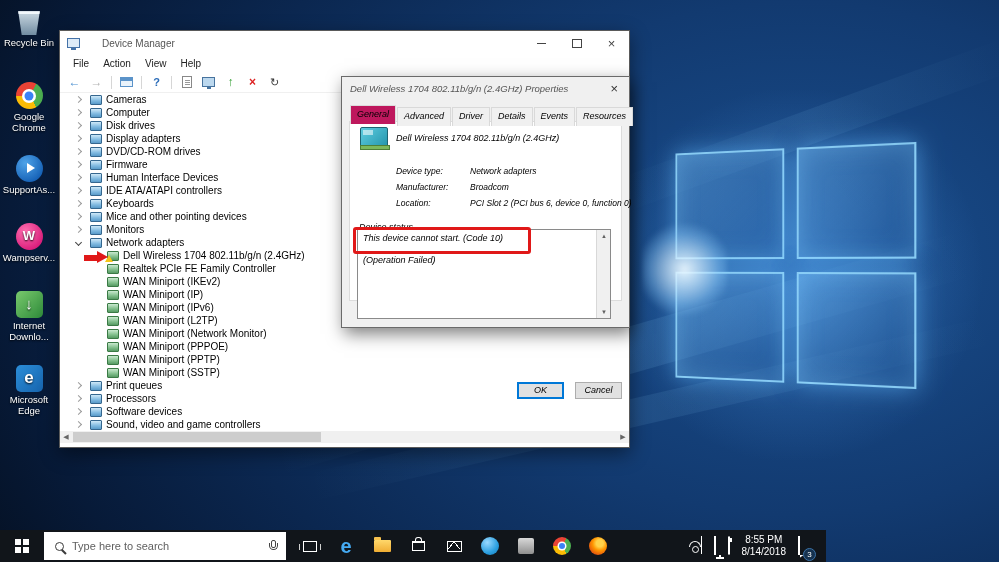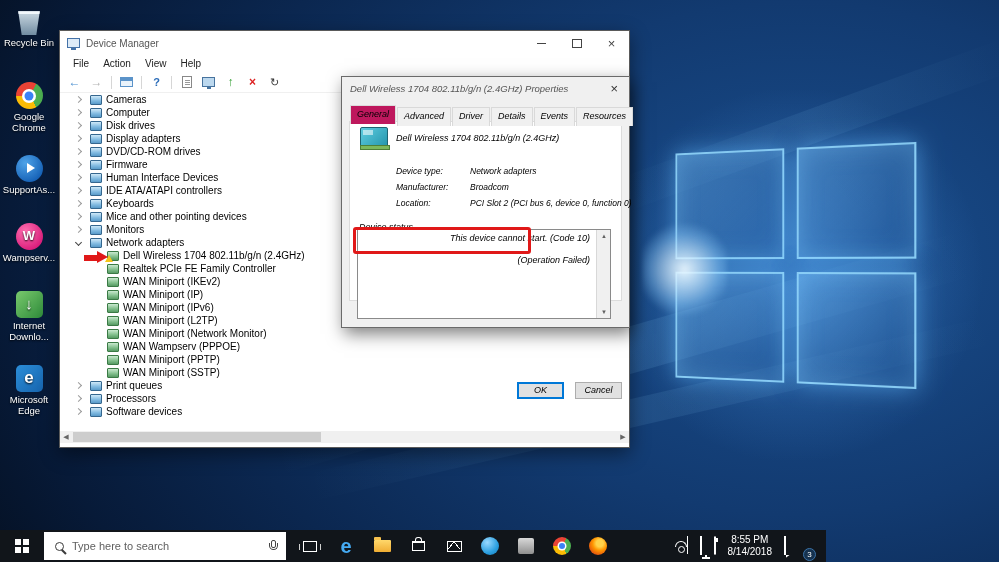--- a/index.html
+++ b/index.html
@@ -46,21 +46,21 @@
   .ic-idm { border-radius:5px; background:linear-gradient(135deg,#79c96d,#2e8b3a); }
   .ic-idm::after { content:"\2193"; position:absolute; inset:0; display:grid; place-items:center;
     color:#fff; font-weight:700; font-size:15px; }
   .ic-edge { border-radius:5px; background:linear-gradient(135deg,#2b8dd8,#1765ae); }
   .ic-edge::after { content:"e"; position:absolute; inset:0; display:grid; place-items:center;
     color:#fff; font-weight:700; font-size:17px; }
 
   
   #dm-window { position:absolute; left:59px; top:30px; width:571px; height:418px; background:#fff;
     border:1px solid #5a5a5a; box-shadow:0 6px 18px rgba(0,0,0,.45); z-index:20; font-size:10px; color:#000; }
-  .dm-titlebar { height:24px; display:flex; align-items:center; background:#fff; }
+  .dm-titlebar { height:24px; display:flex; align-items:center; background:#fff;gap:16px; }
   .dm-title-icon { margin-left:7px; width:13px; height:10px; border:1px solid #4472a8; background:#dceaf7; position:relative; flex:none; }
   .dm-title-icon::after { content:""; position:absolute; left:3px; bottom:-3px; width:5px; height:2px; background:#4472a8; }
   .dm-title-text { margin-left:6px; color:#555; font-size:10px; }
   .cap-btns { margin-left:auto; display:flex; height:24px; }
   .cap-btn { width:35px; height:24px; display:grid; place-items:center; color:#444; }
   .glyph-min::before { content:""; display:block; width:9px; height:1px; background:#444; }
   .glyph-max::before { content:""; display:block; width:8px; height:7px; border:1px solid #444; }
   .glyph-close::before { content:"\00d7"; font-size:13px; line-height:1; }
   .dm-menubar { height:17px; display:flex; align-items:center; font-size:10px; padding-left:6px; color:#222; }
   .menu-item { padding:0 7px; }
@@ -117,21 +117,21 @@
     background:linear-gradient(135deg,#5ecde0,#2596ad); border:1px solid #1d6372; border-radius:2px; }
   .dev-ic::before { content:""; position:absolute; left:2px; top:2px; width:10px; height:5px; background:rgba(255,255,255,.55); }
   .dev-ic::after { content:""; position:absolute; left:-1px; bottom:-4px; width:28px; height:3px; background:#7cb85c; border:1px solid #4e7f37; }
   .dev-name { position:absolute; left:54px; top:56px; font-size:9px; }
   .fields { position:absolute; left:54px; top:90px; display:grid; grid-template-columns:74px auto; row-gap:7px;
     font-size:8.5px; line-height:9px; }
   .fvalue { white-space:nowrap; }
   .status-label { position:absolute; left:17px; top:145px; font-size:9px; }
   .status-box { position:absolute; left:15px; top:152px; width:254px; height:90px; background:#fff; border:1px solid #8a8a8a; }
   .status-text { position:absolute; left:0; top:0; right:15px; bottom:0; padding:3px 5px; font-size:9px; line-height:11px; }
-  .sline { min-height:11px; white-space:nowrap;text-align:right; }
+  .sline { min-height:11px; white-space:nowrap; }
   .sb-v { position:absolute; right:0; top:0; bottom:0; width:14px; background:#f0f0f0; border-left:1px solid #d8d8d8; }
   .sb-up, .sb-down { position:absolute; left:0; width:14px; height:12px; display:grid; place-items:center; font-size:6px; color:#606060; }
   .sb-up { top:0; } .sb-down { bottom:0; }
   #red-box { position:absolute; left:11px; top:150px; width:178px; height:27px; border:3px solid #e01818; border-radius:3px; z-index:6; }
   .btn { position:absolute; width:47px; height:17px; background:#e1e1e1; border:1px solid #adadad;
     font-size:9px; text-align:center; line-height:15px; }
   .btn.ok { left:175px; top:305px; border-color:#0078d7; box-shadow:inset 0 0 0 1px #0078d7; }
   .btn.cancel { left:233px; top:305px; }
 
   
@@ -166,21 +166,21 @@
     background:linear-gradient(to bottom right, transparent 45%, #fff 45% 55%, transparent 55%) left/6px 7px no-repeat,
                linear-gradient(to bottom left, transparent 45%, #fff 45% 55%, transparent 55%) right/6px 7px no-repeat; }
   .g-skype { width:18px; height:18px; border-radius:50%; background:radial-gradient(circle at 35% 30%, #9ad9ff, #2b9fe0 60%, #1577b5); }
   .g-app { width:16px; height:16px; border-radius:2px; background:linear-gradient(#d8d8d8,#8f8f8f); }
   .g-chrome { width:18px; height:18px; border-radius:50%; position:relative;
     background:conic-gradient(from -90deg, #ea4335 0 120deg, #4caf50 120deg 240deg, #fbbc05 240deg 360deg); }
   .g-chrome::before { content:""; position:absolute; left:50%; top:50%; transform:translate(-50%,-50%); width:9px; height:9px; border-radius:50%; background:#fff; }
   .g-chrome::after { content:""; position:absolute; left:50%; top:50%; transform:translate(-50%,-50%); width:6px; height:6px; border-radius:50%; background:#3b82f6; }
   .g-firefox { width:18px; height:18px; border-radius:50%;
     background:radial-gradient(circle at 60% 35%, #ffd24a 0 22%, #ff9500 45%, #e55b0c 72%, #83308f 100%); }
-  #tray { margin-left:auto; display:flex; align-items:center; height:32px; gap:12px; padding-right:40px; position:relative; }
+  #tray { margin-left:auto; display:flex; align-items:center; height:32px; gap:12px; padding-right:26px; position:relative; }
   .g-person { width:12px; height:12px; position:relative; }
   .g-person::before { content:""; position:absolute; left:3.5px; top:0; width:5px; height:5px; border:1.2px solid #fff; border-radius:50%; }
   .g-person::after { content:""; position:absolute; left:0.5px; bottom:-1px; width:10px; height:5px; border:1.2px solid #fff; border-bottom:none; border-radius:6px 6px 0 0; }
   .g-chevup { width:7px; height:7px; border-left:1.5px solid #fff; border-top:1.5px solid #fff; transform:rotate(45deg); margin-top:3px; }
   .g-net { width:13px; height:9px; border:1.2px solid #fff; position:relative; }
   .g-net::before { content:""; position:absolute; left:4.5px; bottom:-3px; width:2px; height:2px; background:#fff; }
   .g-net::after { content:""; position:absolute; left:1.5px; bottom:-4.5px; width:8px; height:1.2px; background:#fff; }
   .g-battery { width:13px; height:7px; border:1.2px solid #fff; border-radius:1px; position:relative;
     background:linear-gradient(90deg,#fff 0 70%, transparent 70%); }
   .g-battery::after { content:""; position:absolute; right:-3.5px; top:1px; width:2px; height:3.5px; background:#fff; }
@@ -357,21 +357,21 @@
         <div class="trow lvl2">
           <span class="ticon net"></span>
           <span class="tlabel">WAN Miniport (L2TP)</span>
         </div>
         <div class="trow lvl2">
           <span class="ticon net"></span>
           <span class="tlabel">WAN Miniport (Network Monitor)</span>
         </div>
         <div class="trow lvl2">
           <span class="ticon net"></span>
-          <span class="tlabel">WAN Wampserv (PPPOE)</span>
+          <span class="tlabel">WAN Miniport (PPPOE)</span>
         </div>
         <div class="trow lvl2">
           <span class="ticon net"></span>
           <span class="tlabel">WAN Miniport (PPTP)</span>
         </div>
         <div class="trow lvl2">
           <span class="ticon net"></span>
           <span class="tlabel">WAN Miniport (SSTP)</span>
         </div>
         <div class="trow lvl1">
@@ -381,20 +381,25 @@
         </div>
         <div class="trow lvl1">
           <span class="chev col"></span>
           <span class="ticon"></span>
           <span class="tlabel">Processors</span>
         </div>
         <div class="trow lvl1">
           <span class="chev col"></span>
           <span class="ticon"></span>
           <span class="tlabel">Software devices</span>
+        </div>
+        <div class="trow lvl1">
+          <span class="chev col"></span>
+          <span class="ticon"></span>
+          <span class="tlabel">Sound, video and game controllers</span>
         </div>
       </div>
     <div class="hscroll">
       <span class="hs-arrow left">◀</span>
       <span class="hs-thumb"></span>
       <span class="hs-arrow right">▶</span>
     </div>
   </div>
 
   <div id="red-arrow">

